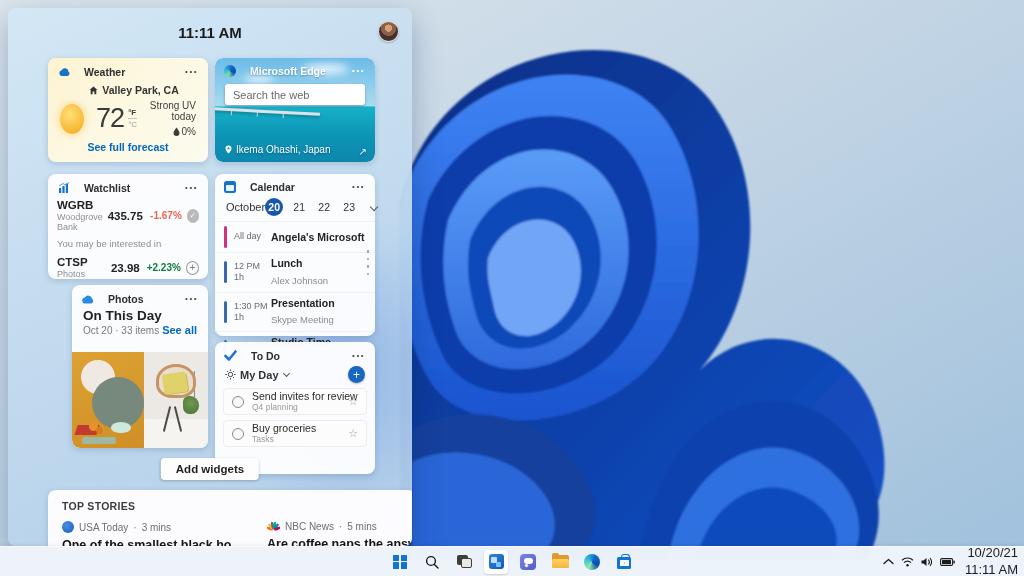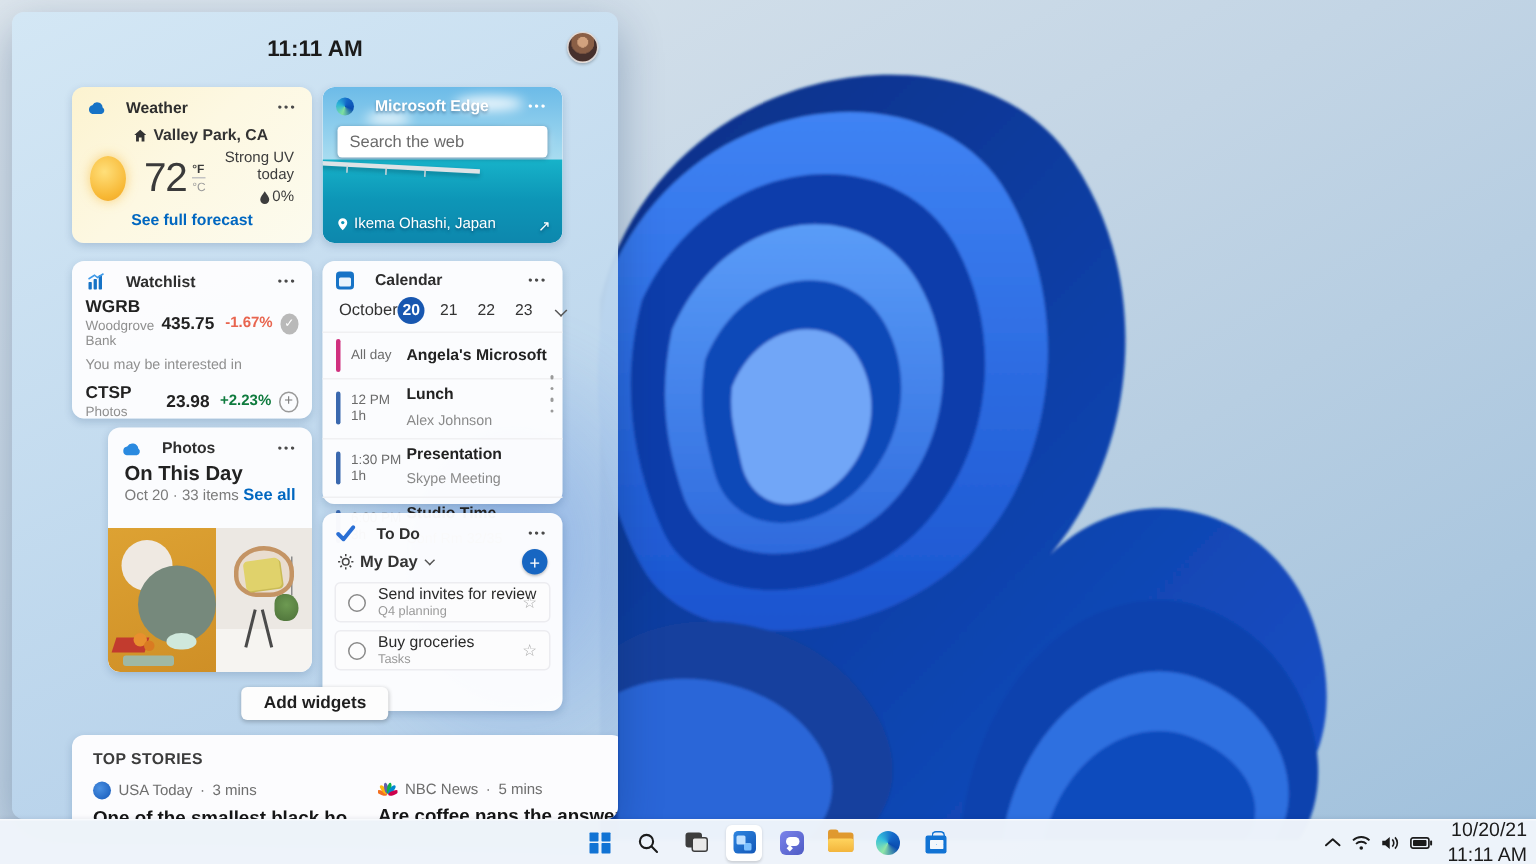--- a/index.html
+++ b/index.html
@@ -143,21 +143,21 @@
   .task-title { font-size:10.5px; color:#2a2a2a; line-height:1.15; white-space:nowrap; }
   .task-sub { font-size:8.5px; color:#9a9a9a; line-height:1.2; }
   .task-star { margin-left:auto; font-size:11px; color:#a8a8a8; cursor:pointer; }
 
   
   .add-widgets { position:absolute; top:450px; left:50%; transform:translateX(-50%); background:#fdfdfd; border-radius:4px;
     padding:5px 15px; font-size:11.5px; font-weight:700; color:#1f1f1f; box-shadow:0 1px 3px rgba(0,0,0,0.22); cursor:pointer; }
   .stories { position:absolute; top:482px; left:40px; width:368px; height:80px; background:#fcfcfe; border-radius:8px;
     box-shadow:0 2px 6px rgba(10,50,100,0.18); padding:10px 14px; }
   .stories-hd { font-size:10.5px; font-weight:700; letter-spacing:0.3px; color:#3c3c3c; }
-  .story-cols { display:flex; gap:20px; margin-top:9px; }
+  .story-cols { display:flex; gap:35px; margin-top:9px; }
   .story { width:170px; cursor:pointer; }
   .story-src { display:flex; align-items:center; gap:5px; font-size:10px; color:#6e6e6e; }
   .src-usatoday { width:12px; height:12px; border-radius:50%; background:radial-gradient(circle at 38% 38%, #4a90e2, #1558b8); flex:none; }
   .story-headline { margin-top:5px; font-size:12.5px; font-weight:700; color:#151515; white-space:nowrap; overflow:hidden; }
 
   
   .taskbar { position:absolute; left:0; right:0; bottom:0; height:30px; background:rgba(239,244,250,0.98);
     border-top:1px solid rgba(255,255,255,0.6); box-shadow:0 -1px 3px rgba(0,30,70,0.08); }
   .tb-center { position:absolute; left:50%; top:0; bottom:0; transform:translateX(-50%); display:flex; align-items:center; gap:8px; }
   .tb-btn { width:24px; height:24px; border-radius:4px; display:grid; place-items:center; cursor:pointer; }

